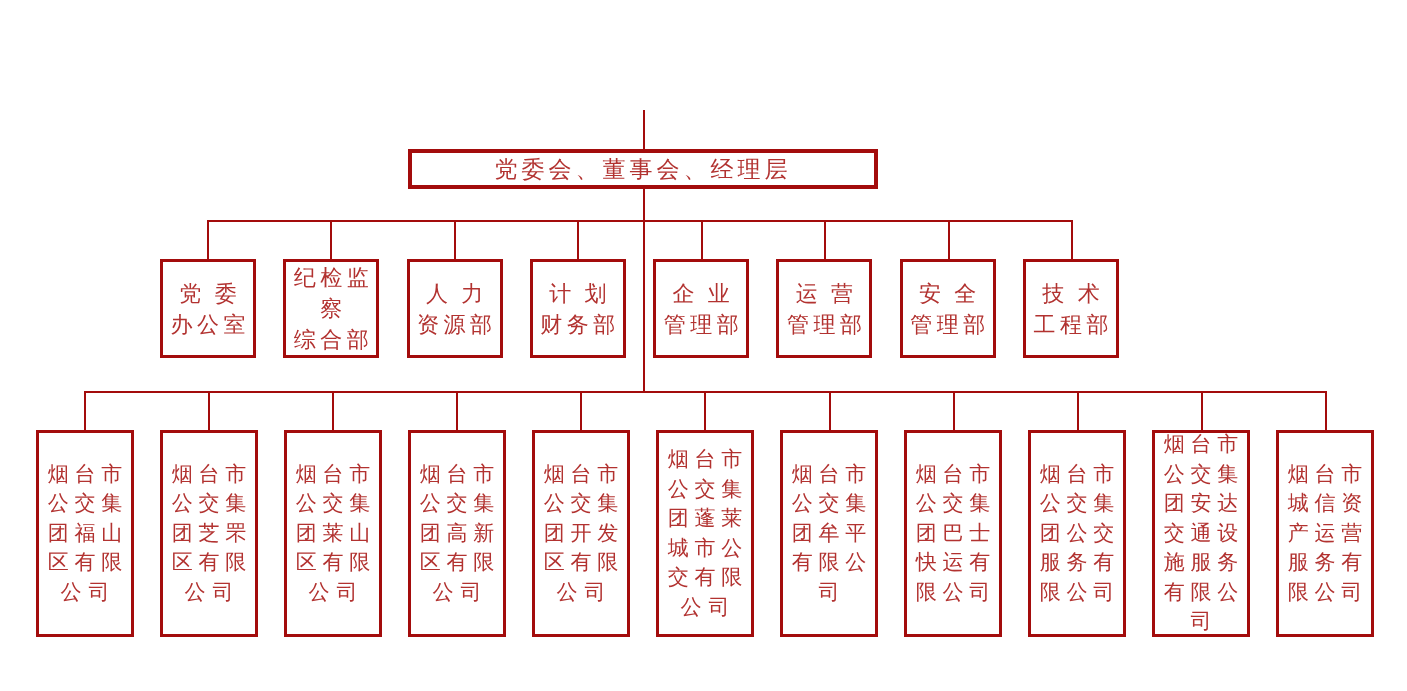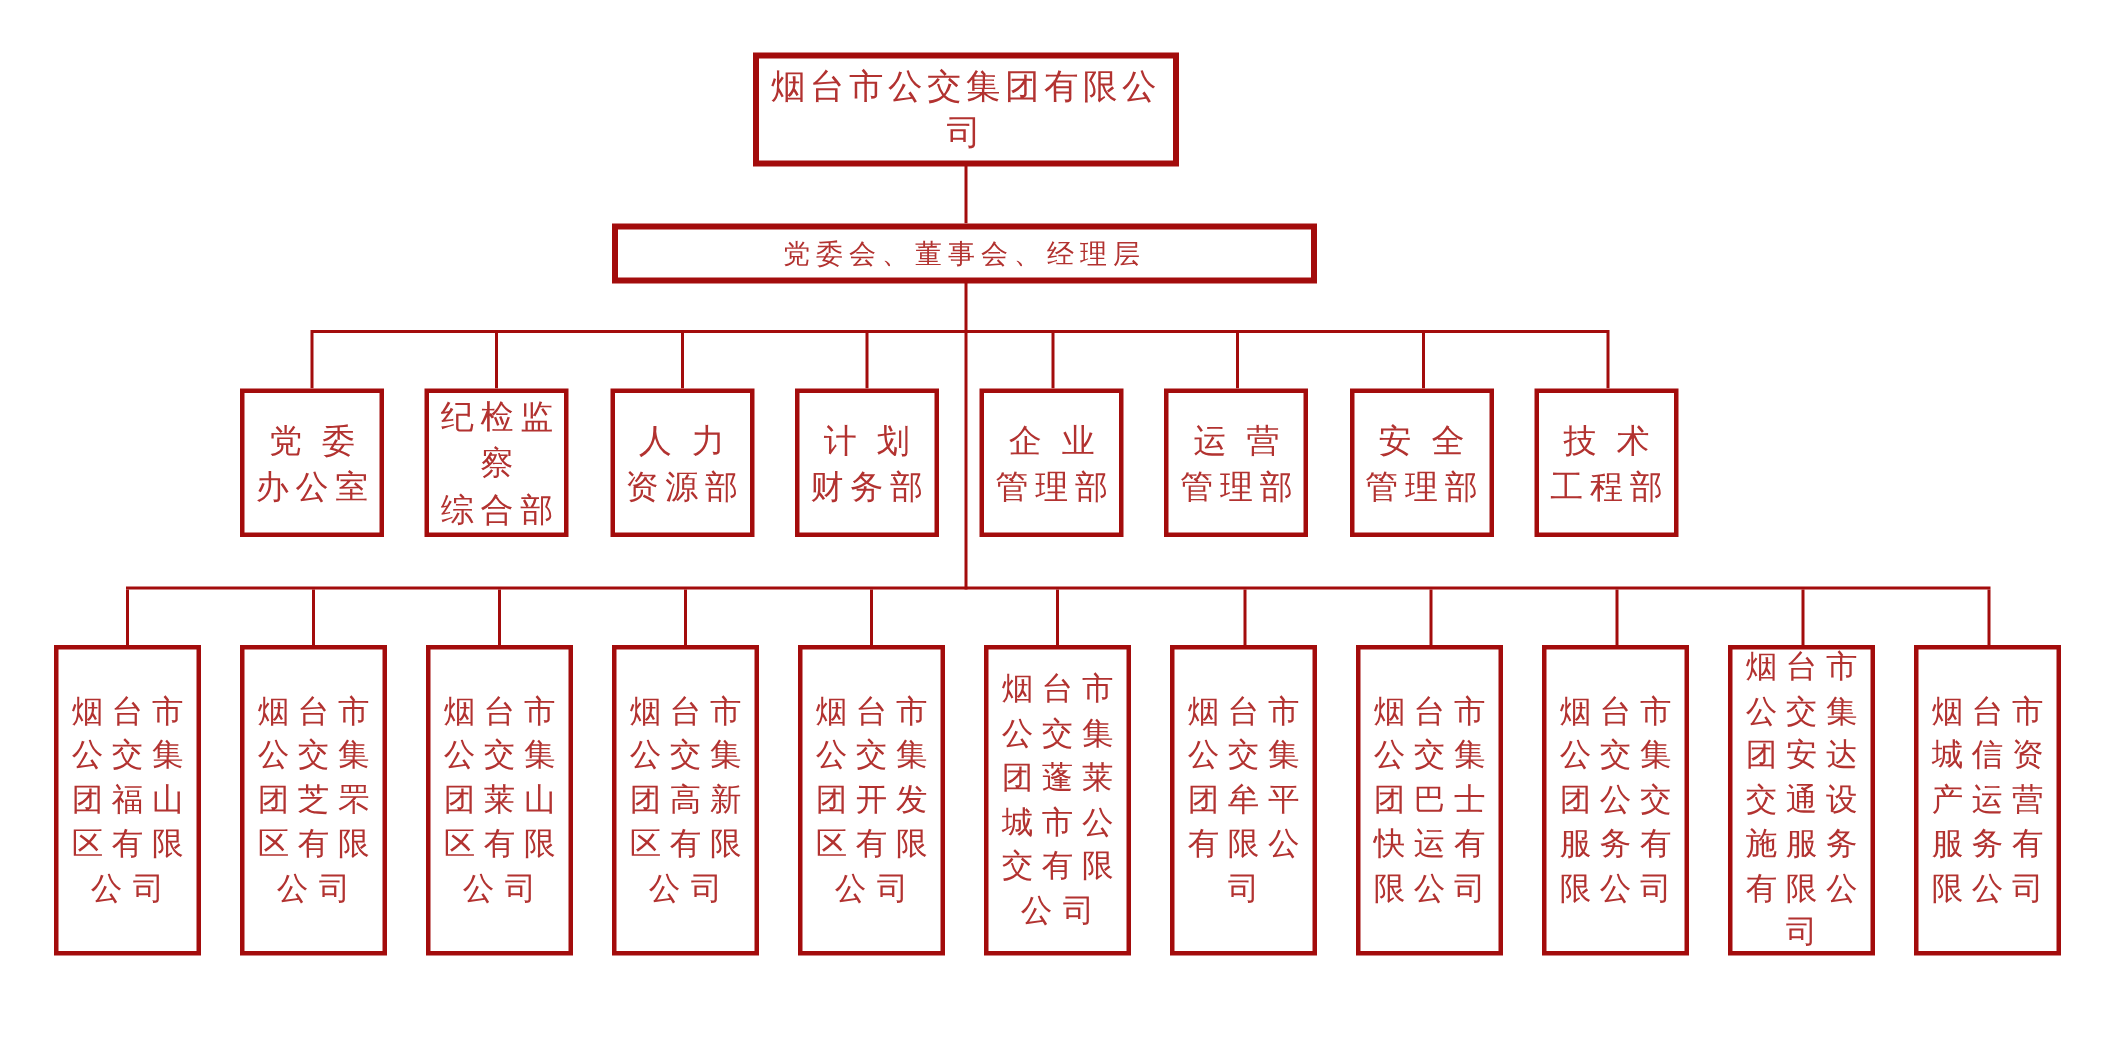--- a/index.html
+++ b/index.html
@@ -12,21 +12,21 @@
     position:relative;width:1407px;height:691px;background:var(--bg);
     font-family:"Liberation Serif","DejaVu Serif",serif;color:var(--text);
     overflow:hidden;
   }
   .box{
     position:absolute;background:var(--bg);border:4px solid var(--line);
     box-sizing:border-box;display:flex;align-items:center;justify-content:center;
     text-align:center;
   }
   #root-box{left:502px;top:35px;width:284px;height:76px;font-size:23px;letter-spacing:3px;}
-  #gov-box{left:408px;top:149px;width:470px;height:40px;font-size:18px;letter-spacing:4px;}
+  #gov-box{left:408px;top:149px;width:470px;height:40px;font-size:23px;letter-spacing:4px;}
   .row{position:absolute;display:flex;justify-content:space-between;}
   #dept-row{left:160px;top:259px;width:959px;height:99px;}
   #sub-row{left:36px;top:430px;width:1338px;height:207px;}
   .node{
     background:var(--bg);border:3px solid var(--line);box-sizing:border-box;
     display:flex;flex-direction:column;justify-content:center;
   }
   .dept{width:96px;height:99px;font-size:22px;line-height:31px;padding:0 3px;}
   .sub{width:98px;height:207px;font-size:21px;line-height:29.5px;padding:0 3px;}
   .line{display:flex;justify-content:space-evenly;}
@@ -40,23 +40,20 @@
   .drops{position:absolute;display:flex;justify-content:space-between;}
   #dept-drops{left:207px;top:222px;width:866px;height:37px;}
   #sub-drops{left:84px;top:393px;width:1243px;height:37px;}
   .drop{width:2px;height:100%;background:var(--line);}
 </style>
 </head>
 <body>
 
 <div class="canvas">
 
-  <div class="box" id="root-box">
-    <span>烟台市公交集团有限公司</span>
-  </div>
 
   <div class="vseg" id="v-root-gov"></div>
 
   <div class="box" id="gov-box">
     <span>党委会、董事会、经理层</span>
   </div>
 
   <div class="vseg" id="v-trunk"></div>
   <div class="hseg" id="h-dept"></div>
   <div class="drops" id="dept-drops">

